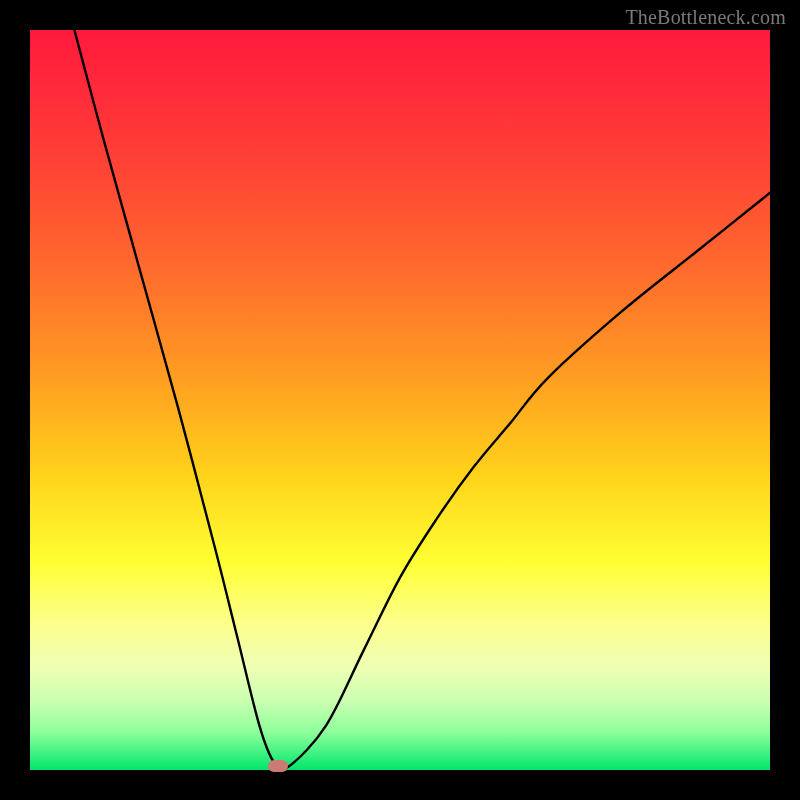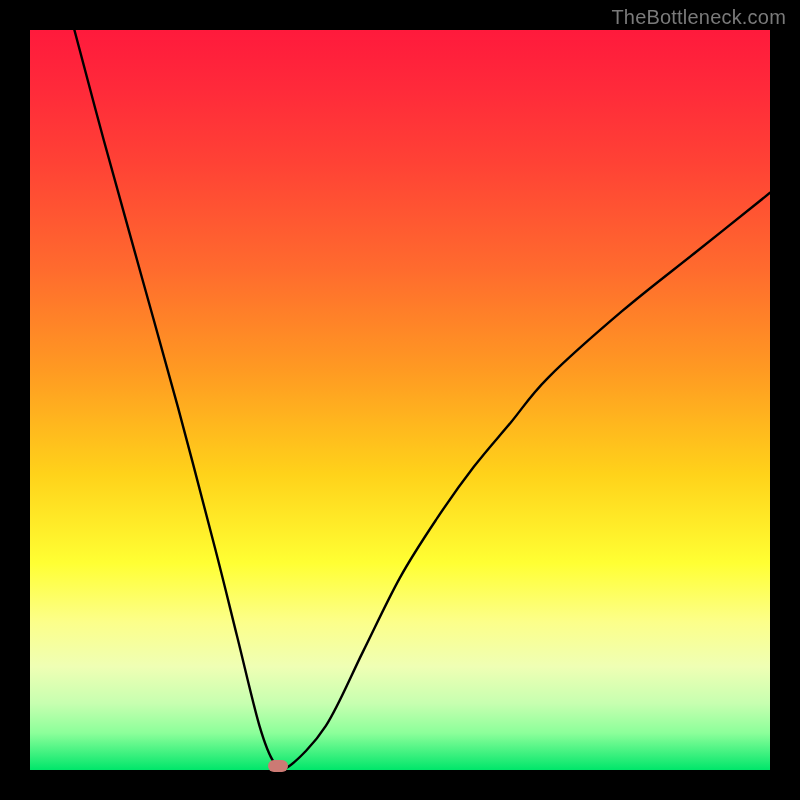--- a/index.html
+++ b/index.html
@@ -9,20 +9,21 @@
     height: 800px;
     background: #000;
     overflow: hidden;
     font-family: Arial, Helvetica, sans-serif;
   }
   .frame {
     position: relative;
     width: 800px;
     height: 776px;
     background: #000;
+    font-family: Liberation Serif, serif;
   }
   .plot {
     position: absolute;
     left: 30px;
     top: 30px;
     width: 740px;
     height: 740px;
     background: linear-gradient(to bottom,
       #ff1a3c 0%,
       #ff2a3a 8%,

